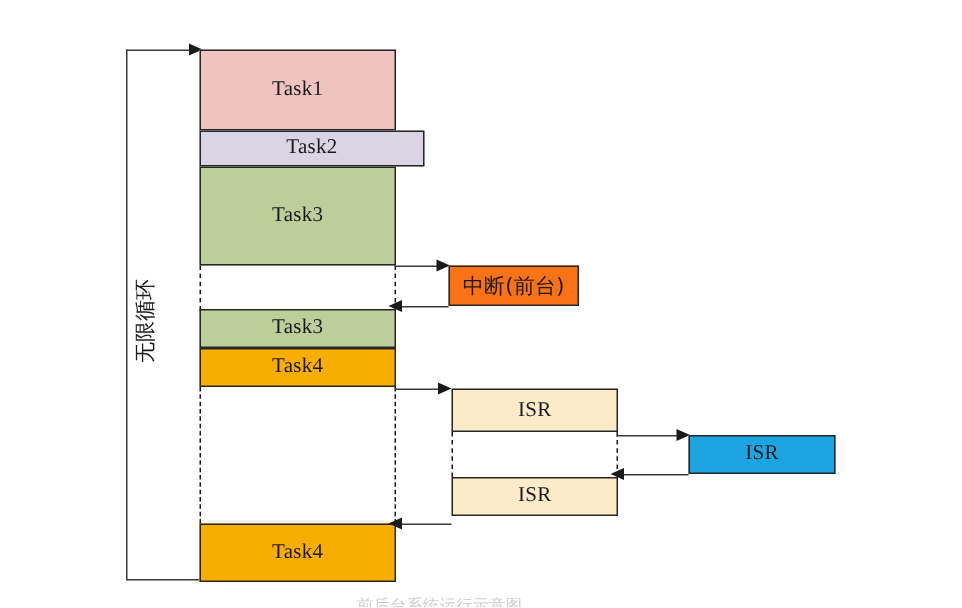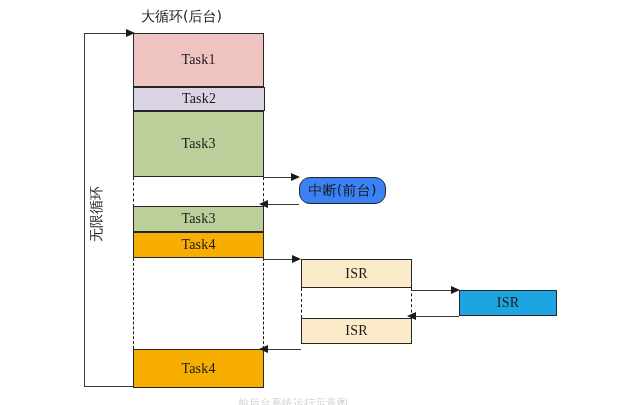--- a/index.html
+++ b/index.html
@@ -84,52 +84,51 @@
     color: #cfcfcf;
     white-space: nowrap;
     font-family: "DejaVu Sans", "Liberation Sans", sans-serif;
   }
 </style>
 </head>
 <body>
 
 <div id="canvas">
 
-  <div class="label cjk" style="left:141px; top:8px;">大循环(后台)</div>
 
   <div class="vline-solid" style="left:84px; top:33px; height:353px;"></div>
 
   <div class="hline-solid" style="left:84px; top:33px; width:46px;"></div>
   <div class="arrowhead arrow-right" style="left:126px; top:28.5px;"></div>
 
   <div class="hline-solid" style="left:84px; top:386px; width:49px;"></div>
 
   <div class="vtext" style="left:88px; top:242px;">无限循环</div>
 
   <div class="box" style="left:133px; top:33px; width:131px; height:54px; background:#EFC3C0;">Task1</div>
 
-  <div class="box" style="left:133px; top:87px; width:132px; height:24px; background:#DAD4E5;">Task2</div>
+  <div class="box" style="left:133px; top:87px; width:150px; height:24px; background:#DAD4E5;">Task2</div>
 
   <div class="box" style="left:133px; top:111px; width:131px; height:66px; background:#BCCF9B;">Task3</div>
 
   <div class="box" style="left:133px; top:206px; width:131px; height:26px; background:#BCCF9B;">Task3</div>
 
   <div class="box" style="left:133px; top:232px; width:131px; height:26px; background:#F7AE00;">Task4</div>
 
   <div class="box" style="left:133px; top:349px; width:131px; height:39px; background:#F7AE00;">Task4</div>
 
   <div class="vline-dash" style="left:133px; top:177px; height:30px;"></div>
   <div class="vline-dash" style="left:263px; top:177px; height:30px;"></div>
   <div class="vline-dash" style="left:133px; top:258px; height:91px;"></div>
   <div class="vline-dash" style="left:263px; top:258px; height:91px;"></div>
 
   <div class="hline-solid" style="left:263px; top:177px; width:34px;"></div>
   <div class="arrowhead arrow-right" style="left:291px; top:172.5px;"></div>
 
-  <div class="box cjk" style="left:299px; top:177px; width:87px; height:27px; background:#3b82f6;border-radius:11px;">中断(前台)</div>
+  <div class="box cjk" style="left:299px; top:177px; width:87px; height:27px; background:#f97316;">中断(前台)</div>
 
   <div class="hline-solid" style="left:266px; top:204px; width:33px;"></div>
   <div class="arrowhead arrow-left" style="left:259px; top:199.5px;"></div>
 
   <div class="hline-solid" style="left:263px; top:259px; width:34px;"></div>
   <div class="arrowhead arrow-right" style="left:292px; top:254.5px;"></div>
 
   <div class="box" style="left:301px; top:259px; width:111px; height:29px; background:#FBEBC8;">ISR</div>
 
   <div class="vline-dash" style="left:301px; top:288px; height:30px;"></div>

